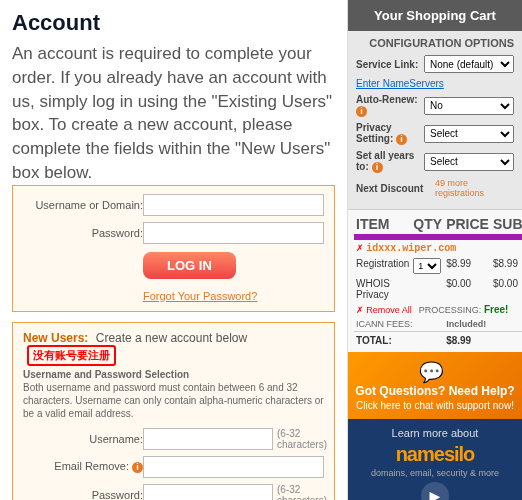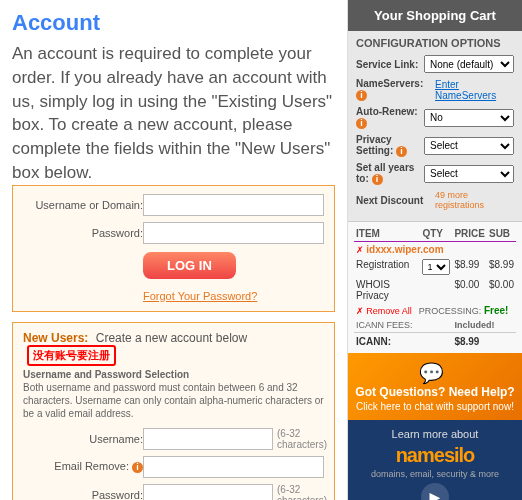--- a/index.html
+++ b/index.html
@@ -3,21 +3,21 @@
   <meta charset="utf-8">
   <style>
     * { box-sizing: border-box; margin: 0; padding: 0; }
     body { font-family: Arial, sans-serif; font-size: 12px; background: #f0f0f0; color: #333; }
 
     .page-wrapper { display: flex; width: 522px; min-height: 500px; background: #fff; }
 
     
     .main-content { flex: 1; padding: 10px 12px; overflow: hidden; }
 
-    .page-title { font-size: 22px; font-weight: bold; color: #3b82f6; margin-bottom: 6px; }
+    .page-title { font-size: 22px; font-weight: bold; color: #0f172a; margin-bottom: 6px; }
 
     .intro-text { font-size: 17px; color: #555; line-height: 1.4; }
 
     
     .section-existing { border: 1px solid #f0a040; background: #fff9f0; padding: 8px 10px; margin-bottom: 10px; }
     .section-header-existing { font-size: 12px; font-weight: bold; color: #c60; margin-bottom: 8px; }
 
     .form-row { display: flex; align-items: center; margin-bottom: 6px; }
     .form-label { width: 120px; text-align: right; padding-right: 0; font-size: 11px; color: #555; flex-shrink: 0; }
     .form-input { flex: 1; height: 22px; border: 1px solid #bbb; padding: 2px 4px; font-size: 11px; }
@@ -36,35 +36,35 @@
     .section-subtext { font-size: 10px; color: #666; margin-bottom: 8px; line-height: 1.3; }
 
     .form-hint { font-size: 10px; color: #888; margin-left: 4px; }
 
     
     .sidebar { width: 175px; background: #f8f8f8; border-left: 1px solid #ddd; padding: 0; flex-shrink: 0; overflow: hidden; }
 
     .sidebar-cart-header { background: #5a5a5a; color: #fff; font-size: 13px; font-weight: bold; text-align: center; padding: 8px 4px; }
 
     .config-section { background: #e8e8e8; padding: 6px 8px; border-bottom: 1px solid #ccc; }
-    .config-title { font-size: 11px; font-weight: bold; color: #555; text-align: left; margin-bottom: 6px; text-transform: uppercase; }
+    .config-title { font-size: 11px; font-weight: bold; color: #555; text-align: right; margin-bottom: 6px; text-transform: uppercase; }
 
     .config-row { display: flex; align-items: center; margin-bottom: 5px; font-size: 10px; }
     .config-row-label { flex: 1; color: #444; font-weight: bold; }
     .config-row-value { flex: 1; }
     .config-select { width: 90px; font-size: 10px; padding: 1px; height: 18px; }
 
     .info-icon { display: inline-block; background: #e87722; color: #fff; border-radius: 50%; width: 11px; height: 11px; font-size: 9px; text-align: center; line-height: 11px; font-weight: bold; cursor: pointer; }
 
     
     .cart-items { padding: 4px 6px; }
     .cart-table { width: 100%; border-collapse: collapse; font-size: 10px; }
-    .cart-table th { font-weight: bold; color: #555; padding: 2px 2px; border-bottom: 1px solid #a21caf; font-size: 10px; text-align: left; }
+    .cart-table th { font-weight: bold; color: #555; padding: 2px 2px; border-bottom: 6px solid #a21caf; font-size: 14px; text-align: left; }
     .cart-table td { padding: 2px 2px; vertical-align: top; font-size: 10px; }
-    .domain-name { color: #e87722; font-weight: bold; font-size: 10px; }
+    .domain-name { color: #e87722; font-weight: bold; font-size: 10px; font-family: Liberation Mono, monospace; }
     .cart-remove { color: red; font-size: 9px; cursor: pointer; }
     .free-text { color: green; font-weight: bold; font-size: 10px; }
     .total-row td { font-weight: bold; border-top: 1px solid #ccc; padding-top: 3px; }
     .icann-row td { font-size: 9px; color: #666; }
 
     
     .ad-chat { background: linear-gradient(135deg, #ff9900, #e87000); padding: 8px 6px; text-align: center; color: #fff; font-size: 11px; cursor: pointer; }
     .ad-chat-icon { font-size: 20px; display: inline-block; margin-right: 6px; vertical-align: middle; }
     .ad-chat-text { font-weight: bold; font-size: 12px; display: block; }
     .ad-chat-sub { font-size: 10px; display: block; margin-top: 2px; }
@@ -155,24 +155,20 @@
       <div class="config-row">
         <div class="config-row-label">Service Link:</div>
         <div class="config-row-value">
           <select class="config-select">
             <option>None (default)</option>
           </select>
         </div>
       </div>
 
       <div class="config-row">
-        <div class="config-row-label">
-          <span>NameServers:</span>
-          <span class="info-icon">i</span>
-        </div>
         <div class="config-row-value">
           <a class="link-blue" style="font-size:10px;">Enter NameServers</a>
         </div>
       </div>
 
       <div class="config-row">
         <div class="config-row-label">
           <span>Auto-Renew:</span>
           <span class="info-icon">i</span>
         </div>
@@ -252,21 +248,21 @@
               <a class="cart-remove">Remove All</a>
               <span style="font-size:9px;color:#666;margin-left:4px;">PROCESSING:</span>
               <span class="free-text">Free!</span>
             </td>
           </tr>
           <tr class="icann-row">
             <td colspan="2">ICANN FEES:</td>
             <td colspan="2" class="free-text">Included!</td>
           </tr>
           <tr class="total-row">
-            <td colspan="2">ICANN:</td>
+            <td colspan="2">TOTAL:</td>
             <td colspan="2">$8.99</td>
           </tr>
         </tbody>
       </table>
     </div>
 
     <div class="ad-chat">
       <span class="ad-chat-icon">💬</span>
       <span class="ad-chat-text">Got Questions? Need Help?</span>
       <span class="ad-chat-sub">Click here to chat with support now!</span>

